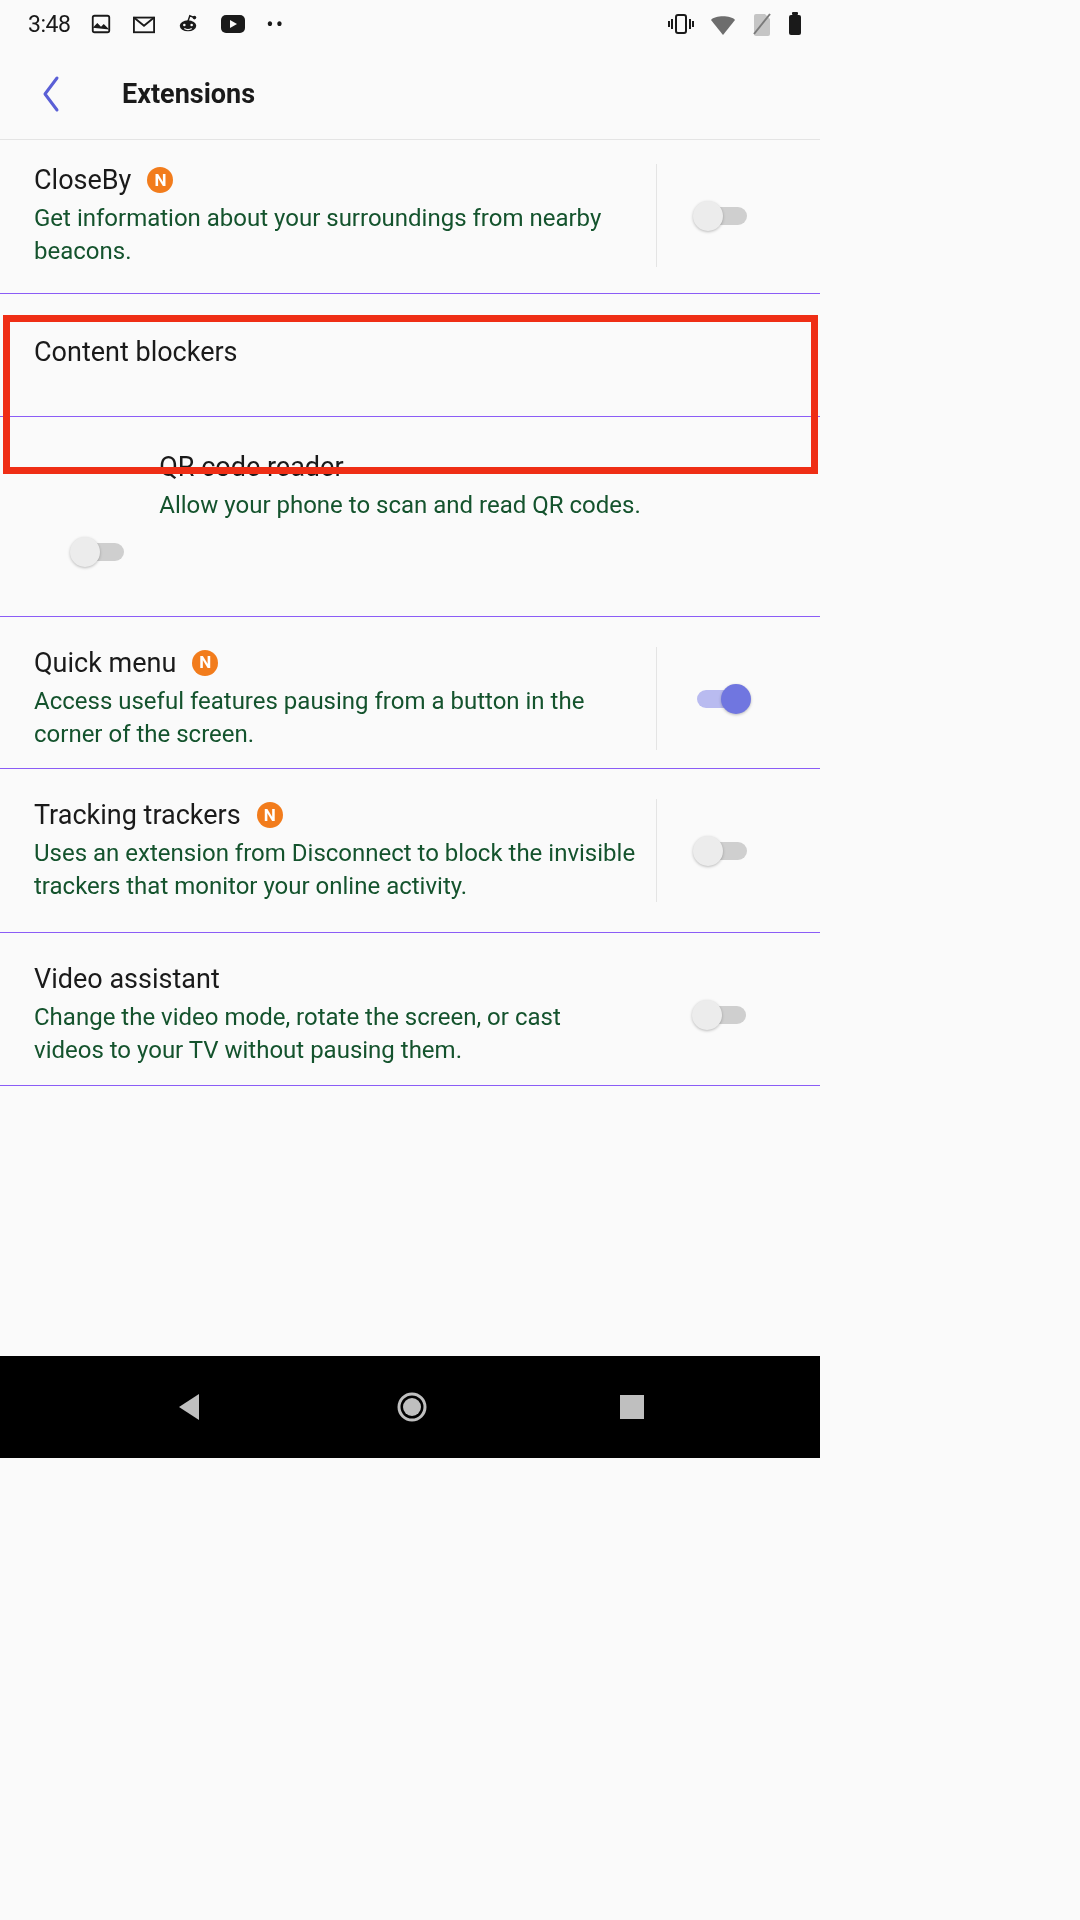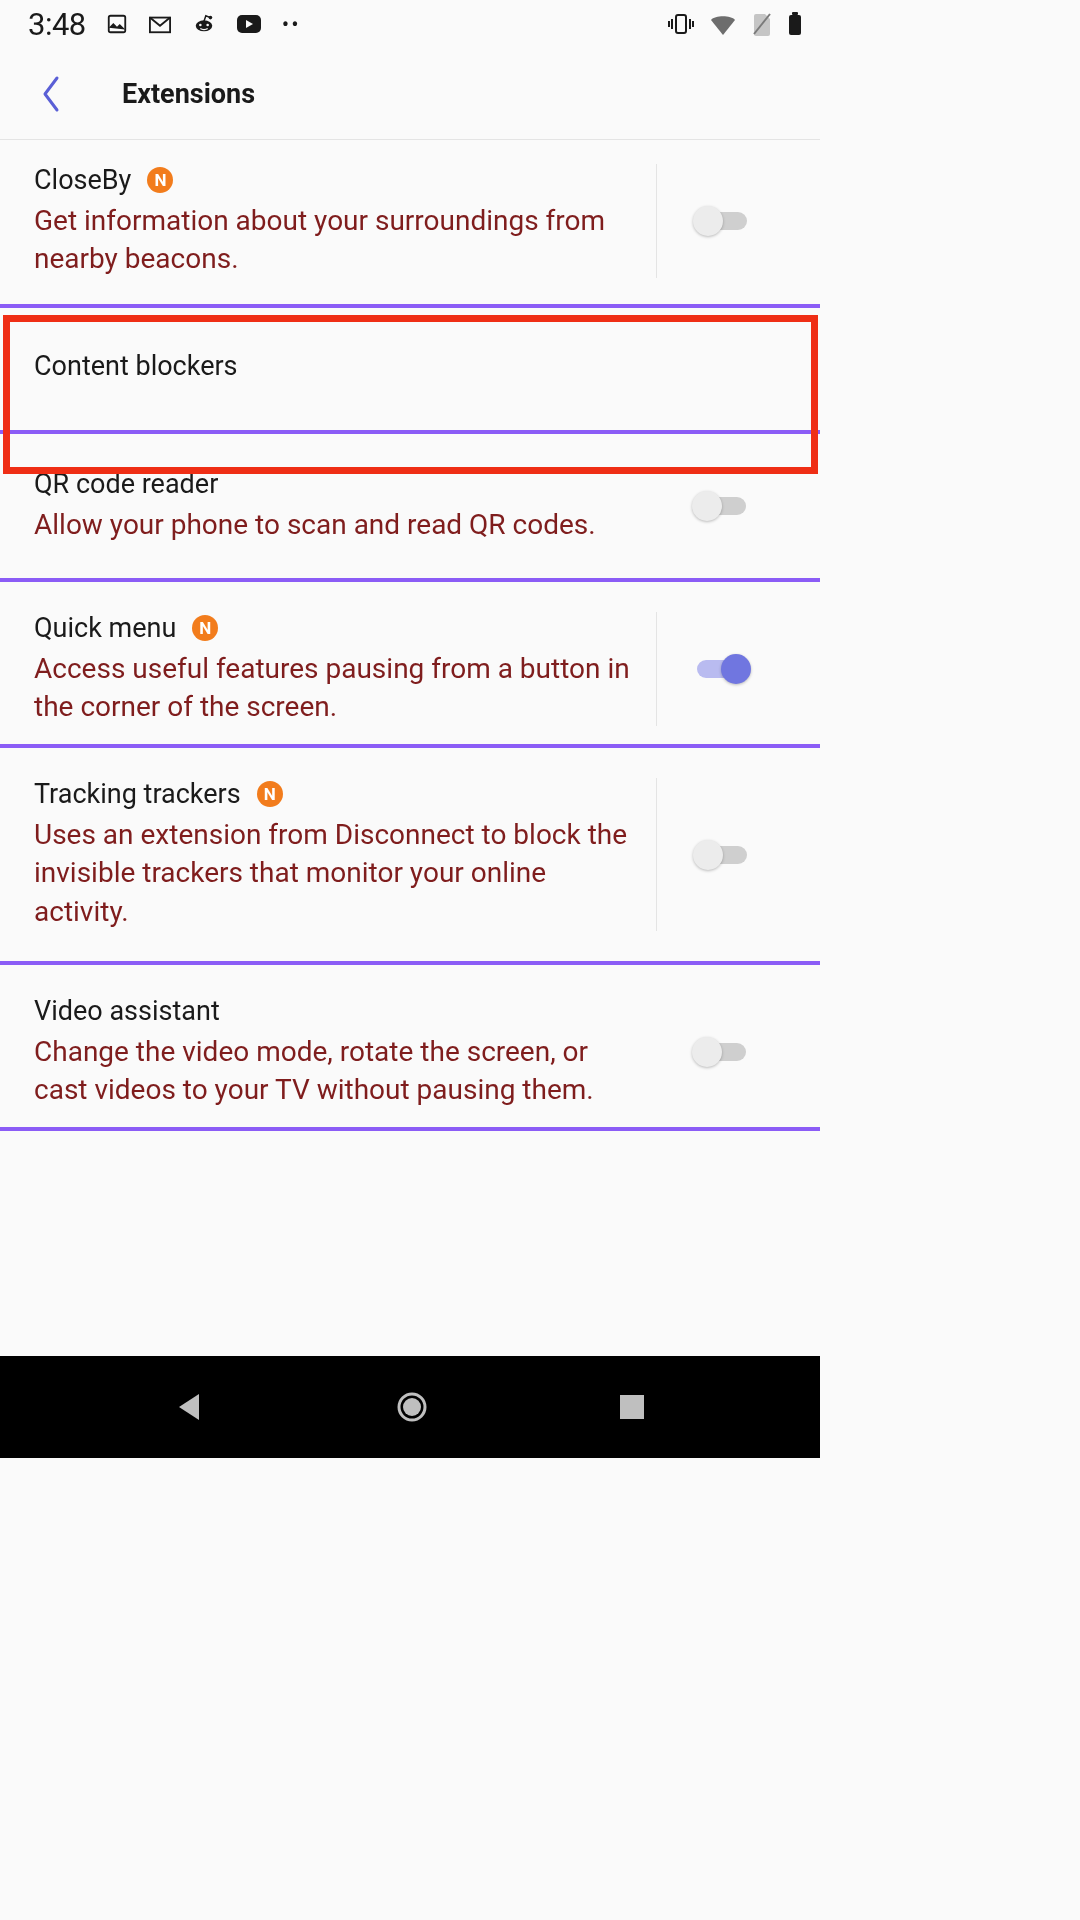--- a/index.html
+++ b/index.html
@@ -29,21 +29,21 @@
     display: flex;
     align-items: center;
     gap: 20px;
   }
   .status-right {
     display: flex;
     align-items: center;
     gap: 16px;
   }
   .status-time {
-    font-size: 31px;
+    font-size: 23px;
     font-weight: 400;
     letter-spacing: -0.5px;
   }
   .status-icon {
     display: inline-flex;
     align-items: center;
     justify-content: center;
   }
   .app-bar {
     height: 92px;
@@ -64,43 +64,43 @@
     color: #1a1a1a;
   }
   .content {
     flex: 1;
     overflow: hidden;
   }
   .row {
     display: flex;
     align-items: center;
     padding: 24px 34px 26px 34px;
-    border-bottom: 4px solid #8b5cf6;
+    border-bottom: 1px solid #8b5cf6;
     position: relative;
   }
   .row-text {
     flex: 1;
     min-width: 0;
     padding-right: 20px;
   }
   .row-title-line {
     display: flex;
     align-items: center;
     gap: 16px;
     margin-bottom: 6px;
   }
   .row-title {
     font-size: 27px;
     font-weight: 400;
     color: #1a1a1a;
   }
   .row-desc {
-    font-size: 28px;
+    font-size: 24px;
     line-height: 1.36;
-    color: #7f1d1d;
+    color: #14532d;
   }
   .new-badge {
     width: 26px;
     height: 26px;
     border-radius: 50%;
     background: #f27c1c;
     color: #fff;
     font-size: 17px;
     font-weight: 700;
     display: flex;
@@ -272,21 +272,21 @@
   </div>
 
   <div class="row" style="padding-top:42px;padding-bottom:42px;">
     <div class="row-text">
       <div class="row-title-line">
         <span class="row-title">Content blockers</span>
       </div>
     </div>
   </div>
 
-  <div class="row" style="padding-top:34px;padding-bottom:34px;">
+  <div class="row" style="padding-top:34px;padding-bottom:34px;flex-direction:column;">
     <div class="row-text">
       <div class="row-title-line">
         <span class="row-title">QR code reader</span>
       </div>
       <div class="row-desc">Allow your phone to scan and read QR codes.</div>
     </div>
     <div class="toggle-col no-sep">
       <div class="switch">
         <div class="switch-track"></div>
           <div class="switch-thumb"></div>

